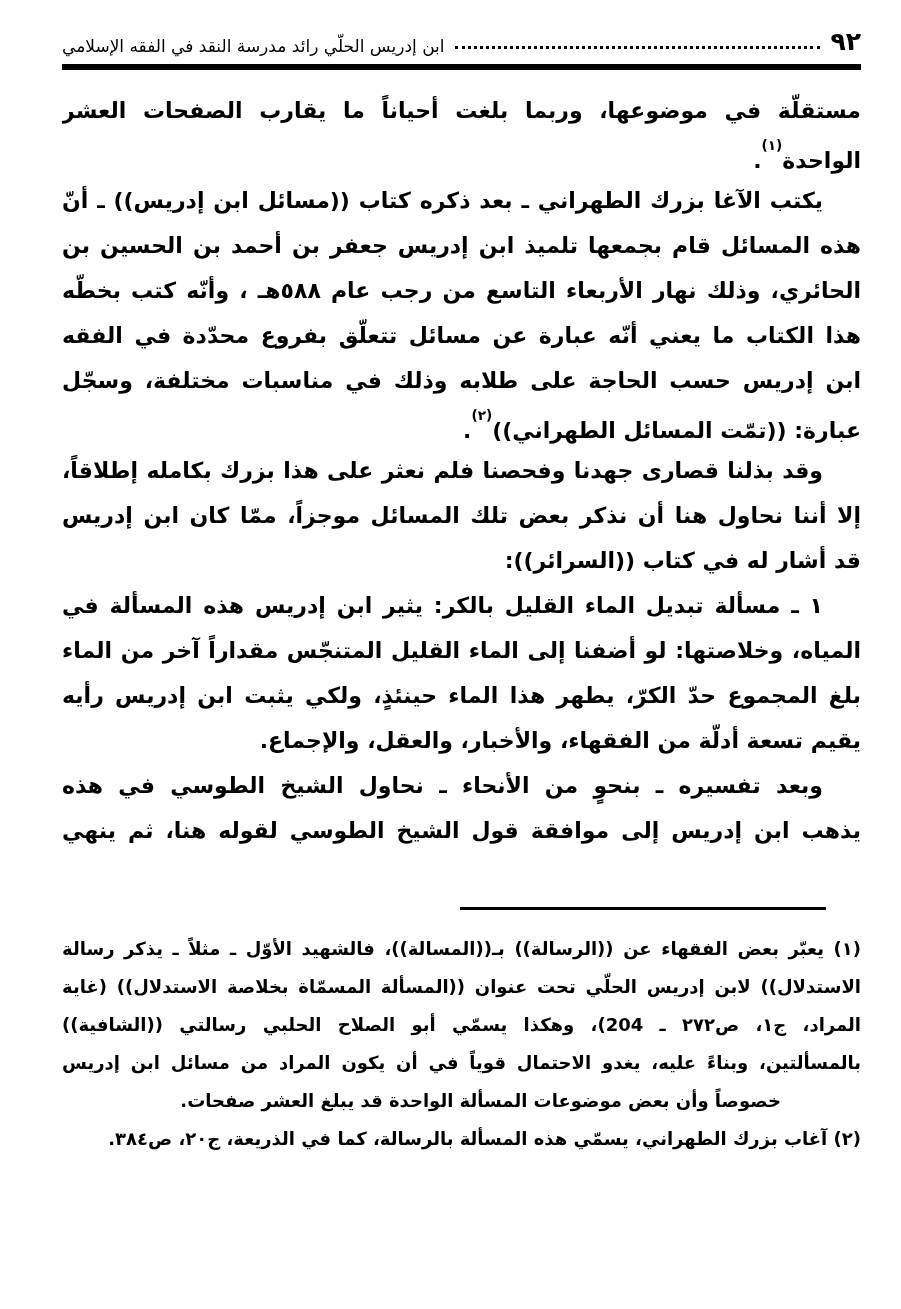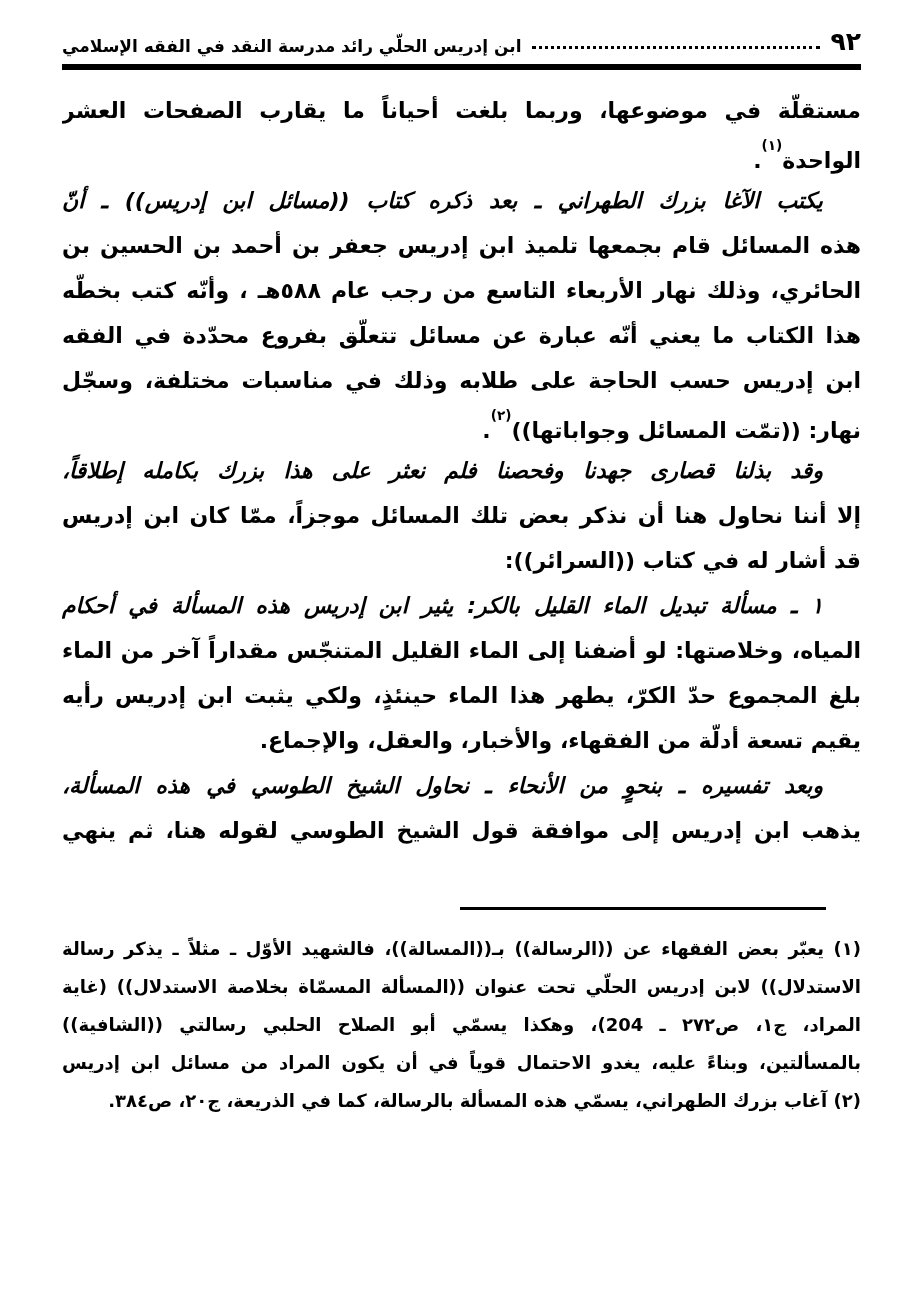--- a/index.html
+++ b/index.html
@@ -32,21 +32,21 @@
     white-space: nowrap;
     padding-bottom: 2px;
   }
   .hdr .leader {
     flex: 1;
     border-bottom: 3px dotted #000;
     margin: 0 10px 9px 10px;
     height: 0;
   }
   .hdr .title {
-    font-weight: bold;
+    font-weight: normal;
     font-size: 17px;
     white-space: nowrap;
     padding-bottom: 2px;
   }
   .hdr-rule {
     height: 5px;
     background: #000;
     margin-top: 6px;
     border-bottom: 1px solid #000;
   }
@@ -61,21 +61,21 @@
     height: 45px;
     white-space: nowrap;
     overflow: visible;
   }
   .ln.j {
     white-space: normal;
     text-align: justify;
     text-align-last: justify;
     overflow: hidden;
   }
-  .ln.ind { padding-right: 38px; font-style: italic; }
+  .ln.ind { padding-right: 38px; }
   sup.fnref {
     font-size: 62%;
     position: relative;
     top: -0.75em;
     font-weight: bold;
   }
   
   .fn-rule {
     margin-top: 54px;
     margin-right: 35px;
@@ -120,21 +120,21 @@
       <div class="ln j">مستقلّة في موضوعها، وربما بلغت أحياناً ما يقارب الصفحات العشر للمسألة</div>
       <div class="ln"><span>الواحدة</span><sup class="fnref">(١)</sup><span>.</span></div>
     </div>
 
     <div>
       <div class="ln j ind">يكتب الآغا بزرك الطهراني ـ بعد ذكره كتاب ((مسائل ابن إدريس)) ـ أنّ</div>
       <div class="ln j">هذه المسائل قام بجمعها تلميذ ابن إدريس جعفر بن أحمد بن الحسين بن قمرويه</div>
       <div class="ln j">الحائري، وذلك نهار الأربعاء التاسع من رجب عام ٥٨٨هـ ، وأنّه كتب بخطّه على</div>
       <div class="ln j">هذا الكتاب ما يعني أنّه عبارة عن مسائل تتعلّق بفروع محدّدة في الفقه كان يلقيها</div>
       <div class="ln j">ابن إدريس حسب الحاجة على طلابه وذلك في مناسبات مختلفة، وسجّل في آخرها</div>
-      <div class="ln"><span>نهار: ((تمّت المسائل وجواباتها))</span><sup class="fnref">(٢)</sup><span>.</span></div>
+      <div class="ln"><span>عبارة: ((تمّت المسائل الطهراني))</span><sup class="fnref">(٢)</sup><span>.</span></div>
     </div>
 
     <div>
       <div class="ln j ind">وقد بذلنا قصارى جهدنا وفحصنا فلم نعثر على هذا بزرك بكامله إطلاقاً،</div>
       <div class="ln j">إلا أننا نحاول هنا أن نذكر بعض تلك المسائل موجزاً، ممّا كان ابن إدريس نفسه</div>
       <div class="ln">قد أشار له في كتاب ((السرائر)):</div>
     </div>
 
     <div>
       <div class="ln j ind">١ ـ مسألة تبديل الماء القليل بالكر: يثير ابن إدريس هذه المسألة في أحكام</div>
@@ -151,19 +151,20 @@
   </div>
 
   <div class="fn-rule"></div>
 
   <div class="footnotes">
     <div>
       <div class="fln j">(١) يعبّر بعض الفقهاء عن ((الرسالة)) بـ((المسالة))، فالشهيد الأوّل ـ مثلاً ـ يذكر رسالة ((خلاصة</div>
       <div class="fln j">الاستدلال)) لابن إدريس الحلّي تحت عنوان ((المسألة المسمّاة بخلاصة الاستدلال)) (غاية</div>
       <div class="fln j">المراد، ج١، ص٢٧٢ ـ 204)، وهكذا يسمّي أبو الصلاح الحلبي رسالتي ((الشافية)) و((الكافية))</div>
       <div class="fln j">بالمسألتين، وبناءً عليه، يغدو الاحتمال قوياً في أن يكون المراد من مسائل ابن إدريس رسائله،</div>
+      <div class="fln ind5">خصوصاً وأن بعض موضوعات المسألة الواحدة قد يبلغ العشر صفحات.</div>
     </div>
     <div>
       <div class="fln">(٢) آغاب بزرك الطهراني، يسمّي هذه المسألة بالرسالة، كما في الذريعة، ج٢٠، ص٣٨٤.</div>
     </div>
   </div>
 
 </div>
 
 </body></html>

